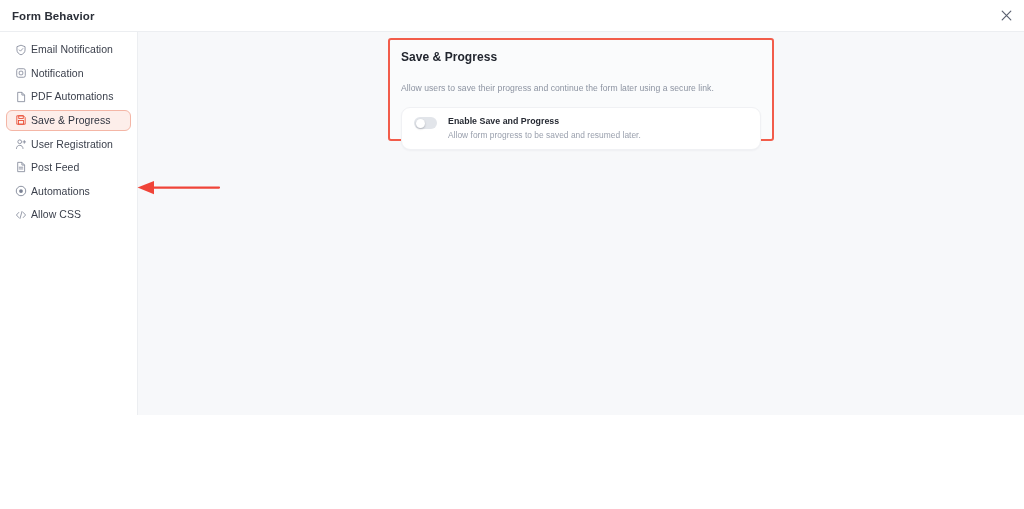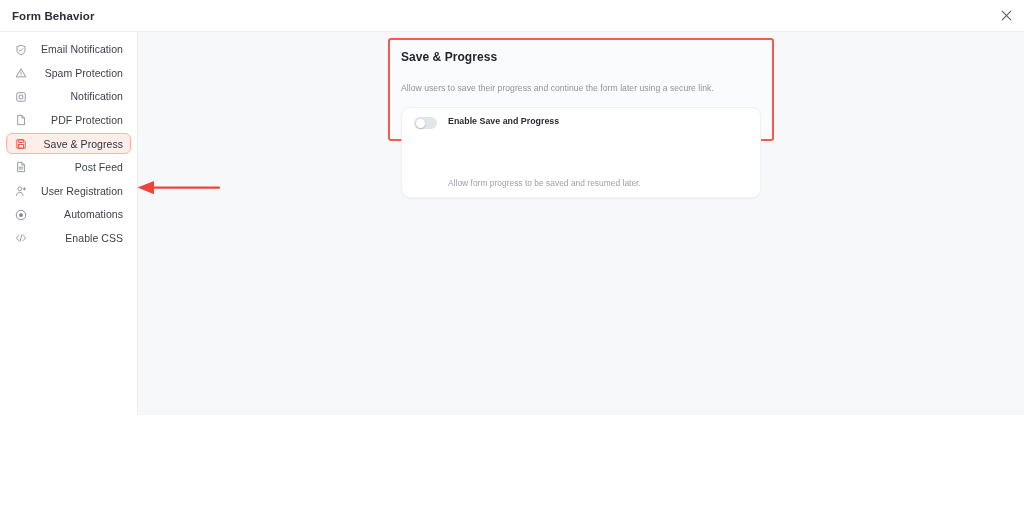--- a/index.html
+++ b/index.html
@@ -75,21 +75,20 @@
     display: flex;
     align-items: center;
     gap: 4px;
     height: 21px;
     margin-bottom: 2.6px;
     padding: 0 7px;
     border-radius: 6px;
     border: 1px solid transparent;
     cursor: pointer;
     white-space: nowrap;
-    justify-content: space-between;
   }
   .nav-item .nav-icon {
     width: 13px;
     height: 13px;
     flex: 0 0 13px;
     display: flex;
     align-items: center;
     justify-content: center;
     color: #7a8193;
   }
@@ -166,21 +165,21 @@
     position: absolute;
     top: 1.5px;
     left: 1.5px;
     width: 9px;
     height: 9px;
     border-radius: 50%;
     background: #ffffff;
     box-shadow: 0 1px 2px rgba(20,24,35,0.25);
   }
 
-  .toggle-texts { display: flex; flex-direction: column; gap: 48px; }
+  .toggle-texts { display: flex; flex-direction: column; }
   .toggle-title {
     font-size: 8.8px;
     font-weight: 700;
     color: #262a33;
     line-height: 1.2;
     letter-spacing: 0.03px;
   }
   .toggle-desc {
     font-size: 8.4px;
     color: #9aa0ad;
@@ -223,104 +222,94 @@
         <span class="nav-icon">
           <svg width="12" height="12" viewBox="0 0 16 16" fill="none">
             <path d="M8 1.6 L13.4 3.6 V8 c0 3.4-2.6 5.4-5.4 6.4C5.2 13.4 2.6 11.4 2.6 8 V3.6 Z" stroke="currentColor" stroke-width="1.05" stroke-linejoin="round"></path>
             <path d="M5.7 7.9 L7.3 9.5 L10.4 6.1" stroke="currentColor" stroke-width="1.05" stroke-linecap="round" stroke-linejoin="round"></path>
           </svg>
         </span>
         <span class="nav-label">Email Notification</span>
       </div>
 
 
-      <div class="nav-item">
-        <span class="nav-icon">
-          <svg width="12" height="12" viewBox="0 0 16 16" fill="none">
-            <path d="M8 2.4 L14.4 13.2 H1.6 Z" stroke="currentColor" stroke-width="1.05" stroke-linejoin="round"></path>
-            <path d="M8 6.4 V9.3" stroke="currentColor" stroke-width="1.05" stroke-linecap="round"></path>
-            <circle cx="8" cy="11.2" r="0.58" fill="currentColor"></circle>
-          </svg>
-        </span>
-        <span class="nav-label">Spam Protection</span>
-      </div>
 
       <div class="nav-item">
         <span class="nav-icon">
           <svg width="12" height="12" viewBox="0 0 16 16" fill="none">
             <rect x="2.3" y="2.3" width="11.4" height="11.4" rx="2.2" stroke="currentColor" stroke-width="1.05"></rect>
             <rect x="5.6" y="5.6" width="4.8" height="4.8" rx="1.1" stroke="currentColor" stroke-width="1.05"></rect>
           </svg>
         </span>
         <span class="nav-label">Notification</span>
       </div>
 
       <div class="nav-item">
         <span class="nav-icon">
           <svg width="12" height="12" viewBox="0 0 16 16" fill="none">
             <path d="M3.6 1.8 H9.2 L12.8 5.4 V14.2 H3.6 Z" stroke="currentColor" stroke-width="1.05" stroke-linejoin="round"></path>
             <path d="M9.2 1.8 V5.4 H12.8" stroke="currentColor" stroke-width="1.05" stroke-linejoin="round"></path>
           </svg>
         </span>
-        <span class="nav-label">PDF Protection</span>
+        <span class="nav-label">PDF Automations</span>
       </div>
 
 
       <div class="nav-item active">
         <span class="nav-icon">
           <svg width="12" height="12" viewBox="0 0 16 16" fill="none">
             <path d="M2.4 2.4 H11.2 L13.6 4.8 V13.6 H2.4 Z" stroke="currentColor" stroke-width="1.1" stroke-linejoin="round"></path>
             <rect x="5" y="2.4" width="6" height="3.6" stroke="currentColor" stroke-width="1.1"></rect>
             <rect x="4.6" y="8.6" width="6.8" height="5" stroke="currentColor" stroke-width="1.1"></rect>
           </svg>
         </span>
         <span class="nav-label">Save &amp; Progress</span>
       </div>
 
       <div class="nav-item">
         <span class="nav-icon">
           <svg width="12" height="12" viewBox="0 0 16 16" fill="none">
+            <circle cx="6.3" cy="5" r="2.5" stroke="currentColor" stroke-width="1.05"></circle>
+            <path d="M1.9 14 c0-2.6 2-4.2 4.4-4.2 s4.4 1.6 4.4 4.2" stroke="currentColor" stroke-width="1.05" stroke-linecap="round"></path>
+            <path d="M12.4 3.4 V7 M10.6 5.2 H14.2" stroke="currentColor" stroke-width="1.05" stroke-linecap="round"></path>
+          </svg>
+        </span>
+        <span class="nav-label">User Registration</span>
+      </div>
+
+      <div class="nav-item">
+        <span class="nav-icon">
+          <svg width="12" height="12" viewBox="0 0 16 16" fill="none">
             <path d="M3.6 1.8 H9.2 L12.8 5.4 V14.2 H3.6 Z" stroke="currentColor" stroke-width="1.05" stroke-linejoin="round"></path>
             <path d="M9.2 1.8 V5.4 H12.8" stroke="currentColor" stroke-width="1.05" stroke-linejoin="round"></path>
             <path d="M5.6 8.3 H10.4 M5.6 10.6 H10.4" stroke="currentColor" stroke-width="1.05" stroke-linecap="round"></path>
           </svg>
         </span>
         <span class="nav-label">Post Feed</span>
       </div>
 
       <div class="nav-item">
         <span class="nav-icon">
           <svg width="12" height="12" viewBox="0 0 16 16" fill="none">
-            <circle cx="6.3" cy="5" r="2.5" stroke="currentColor" stroke-width="1.05"></circle>
-            <path d="M1.9 14 c0-2.6 2-4.2 4.4-4.2 s4.4 1.6 4.4 4.2" stroke="currentColor" stroke-width="1.05" stroke-linecap="round"></path>
-            <path d="M12.4 3.4 V7 M10.6 5.2 H14.2" stroke="currentColor" stroke-width="1.05" stroke-linecap="round"></path>
-          </svg>
-        </span>
-        <span class="nav-label">User Registration</span>
-      </div>
-
-      <div class="nav-item">
-        <span class="nav-icon">
-          <svg width="12" height="12" viewBox="0 0 16 16" fill="none">
             <circle cx="8" cy="8" r="6.3" stroke="currentColor" stroke-width="1.15"></circle>
             <circle cx="8" cy="8" r="2.5" fill="currentColor"></circle>
           </svg>
         </span>
         <span class="nav-label">Automations</span>
       </div>
 
       <div class="nav-item">
         <span class="nav-icon">
           <svg width="12" height="12" viewBox="0 0 16 16" fill="none">
             <path d="M5 4.6 L1.9 8 L5 11.4" stroke="currentColor" stroke-width="1.05" stroke-linecap="round" stroke-linejoin="round"></path>
             <path d="M11 4.6 L14.1 8 L11 11.4" stroke="currentColor" stroke-width="1.05" stroke-linecap="round" stroke-linejoin="round"></path>
             <path d="M9.3 3.3 L6.7 12.7" stroke="currentColor" stroke-width="1.05" stroke-linecap="round"></path>
           </svg>
         </span>
-        <span class="nav-label">Enable CSS</span>
+        <span class="nav-label">Allow CSS</span>
       </div>
 
     </nav>
 
     <main class="main">
 
       <section class="annot-box">
 
         <h2 class="panel-title">Save &amp; Progress</h2>
         <p class="panel-sub">Allow users to save their progress and continue the form later using a secure link.</p>

